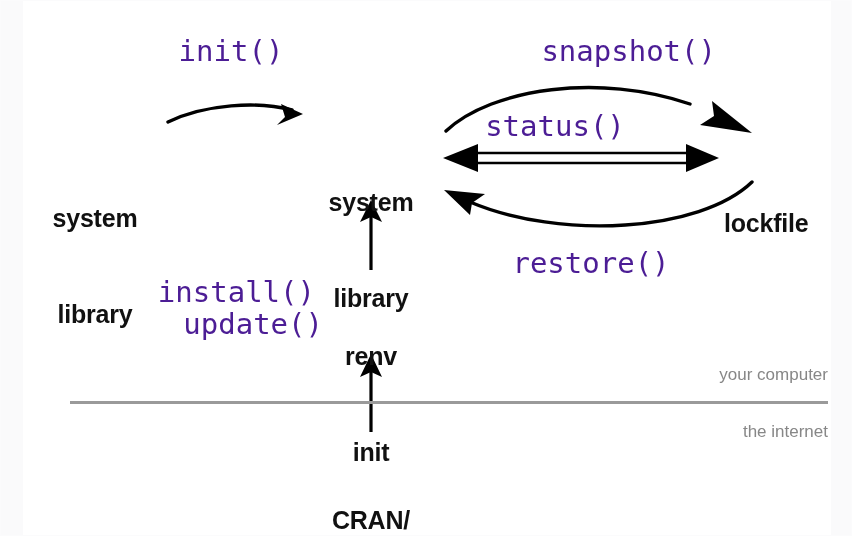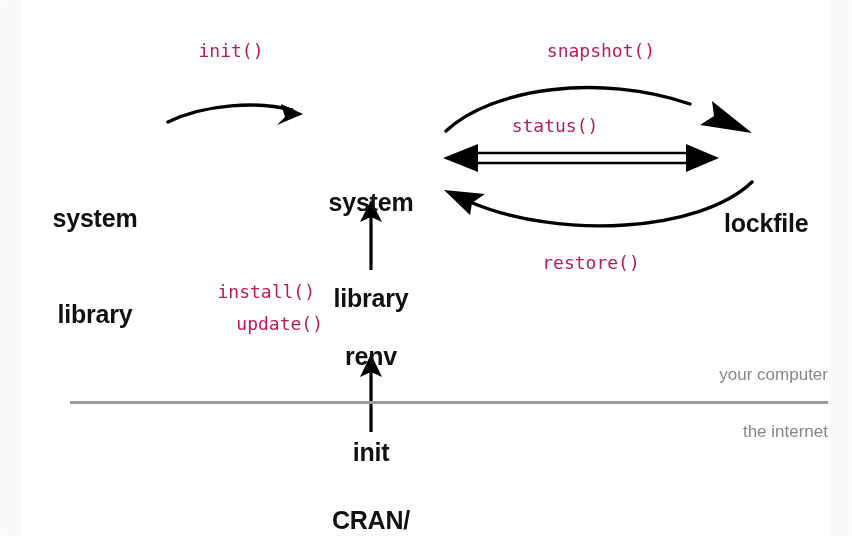--- a/index.html
+++ b/index.html
@@ -37,23 +37,23 @@
     font-weight: bold;
     font-size: 25px;
     line-height: 32px;
     color: #111111;
     white-space: pre;
     letter-spacing: -0.2px;
   }
   .fn-label {
     position: absolute;
     font-family: "DejaVu Sans Mono", monospace;
-    font-size: 18px;
+    font-size: 29px;
     line-height: 32px;
-    color: #be185d;
+    color: #4c1d95;
     white-space: pre;
     letter-spacing: 0px;
   }
   .zone-label {
     position: absolute;
     font-family: "Liberation Sans", sans-serif;
     font-size: 17px;
     line-height: 22px;
     color: #878787;
     white-space: pre;
@@ -125,21 +125,21 @@
     <div>init</div>
   </div>
 
   <div class="node-label ta-center" style="left:291px; top:440px; width:160px;">
     <div>CRAN/</div>
     
   </div>
 
   <div class="fn-label ta-center" style="left:131px; top:35px; width:200px;">init()</div>
 
-  <div class="fn-label ta-center" style="left:486px; top:35px; width:230px;">snapshot()</div>
+  <div class="fn-label ta-center" style="left:486px; top:35px; width:230px;text-align:right;">snapshot()</div>
 
   <div class="fn-label ta-center" style="left:445px; top:110px; width:220px;">status()</div>
 
   <div class="fn-label ta-center" style="left:401px; top:247px; width:380px;">restore()</div>
 
   <div class="fn-label ta-right" style="left:100px; top:276px; width:215px;">install()</div>
 
   <div class="fn-label ta-right" style="left:108px; top:308px; width:215px;">update()</div>
 
   <div class="zone-label ta-right" style="left:528px; top:364px; width:300px;">your computer</div>

